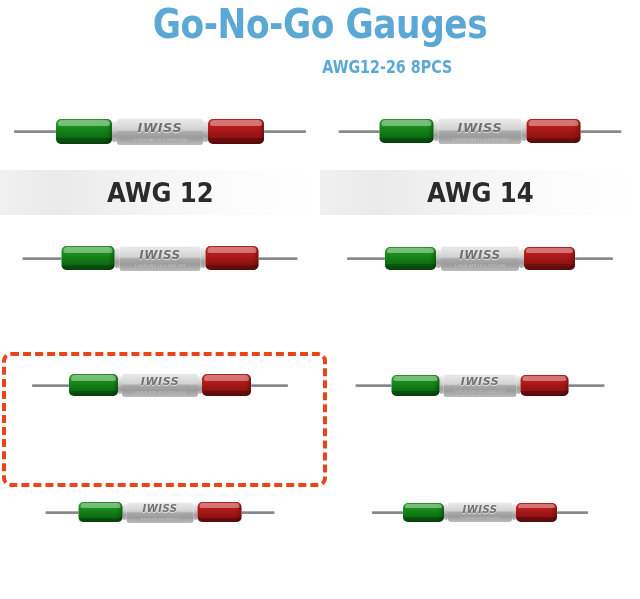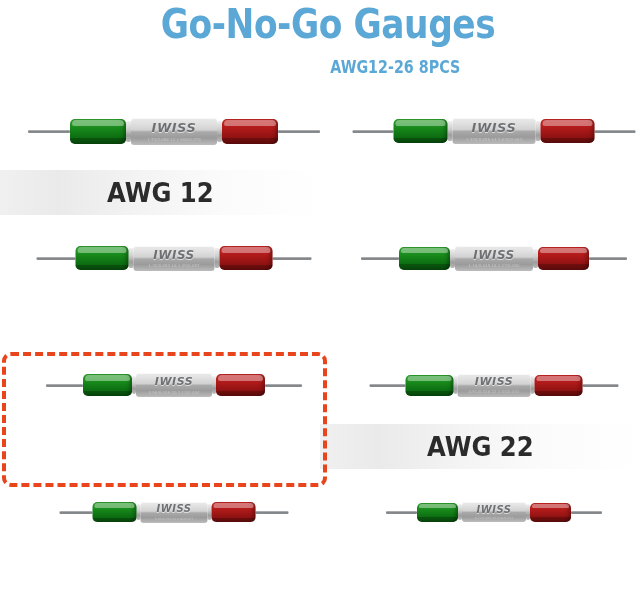--- a/index.html
+++ b/index.html
@@ -6,21 +6,21 @@
   body{
     width:640px;height:599px;
     background:#ffffff;
     font-family:"Liberation Sans", sans-serif;
     overflow:hidden;
     position:relative;
   }
 
   
   #header{
-    position:absolute;left:8px;top:0;width:604px;height:92px;
+    position:absolute;left:0;top:0;width:604px;height:92px;
   }
   #title{
     position:absolute;left:0;top:2px;width:640px;
     text-align:center;
     font-family:"DejaVu Sans", sans-serif;
     font-weight:bold;
     font-size:40px;
     letter-spacing:-0.5px;
     transform:scaleX(0.86);
     transform-origin:center top;
@@ -47,21 +47,21 @@
   #grid{position:absolute;left:0;top:92px;width:640px;height:507px;}
   .row{position:relative;width:640px;height:127px;}
   .cell{
     position:absolute;top:0;width:320px;height:127px;
   }
   .cell.left{left:0;}
   .cell.right{left:320px;}
 
   
   .gauge-area{
-    position:absolute;left:0;top:0;width:320px;height:78px;padding-left:28px;
+    position:absolute;left:0;top:0;width:320px;height:78px;
   }
   .gauge-wrap{
     position:absolute;left:50%;top:50%;
     transform:translate(-50%,-50%);
     height:60px;
     display:flex;align-items:center;justify-content:center;
   }
 
   
   .pin{
@@ -193,20 +193,23 @@
             <div class="collar" style="width: 5px; height: 20px;"></div>
             <div class="body" style="width: 83px; height: 26px;">
               <div class="brand" style="font-size: 13px;">IWISS</div>
               <div class="spec" style="font-size: 4px;">1.320/0.056  14  1.630/0.064</div>
             </div>
             <div class="collar" style="width: 5px; height: 20px;"></div>
             <div class="handle red" style="width: 54px; height: 24px;"></div>
             <div class="pin" style="width: 41px; height: 3px;"></div>
           </div>
         </div>
+        <div class="band">
+          <div class="label">AWG 14</div>
+        </div>
       </div>
     </div>
     <div class="row">
       <div class="cell left">
         <div class="gauge-area">
           <div class="gauge-wrap">
             <div class="pin" style="width: 39px; height: 3px;"></div>
             <div class="handle green" style="width: 53px; height: 24px;"></div>
             <div class="collar" style="width: 5px; height: 20px;"></div>
             <div class="body" style="width: 81px; height: 25px;">
@@ -261,23 +264,20 @@
             <div class="collar" style="width: 4px; height: 18px;"></div>
             <div class="body" style="width: 73px; height: 23px;">
               <div class="brand" style="font-size: 11px;">IWISS</div>
               <div class="spec" style="font-size: 4px;">0.91/0.036  22  1.04/0.041</div>
             </div>
             <div class="collar" style="width: 4px; height: 18px;"></div>
             <div class="handle red" style="width: 48px; height: 21px;"></div>
             <div class="pin" style="width: 36px; height: 3px;"></div>
           </div>
         </div>
-        <div class="band">
-          <div class="label">AWG 22</div>
-        </div>
       </div>
     </div>
     <div class="row">
       <div class="cell left">
         <div class="gauge-area">
           <div class="gauge-wrap">
             <div class="pin" style="width: 33px; height: 3px;"></div>
             <div class="handle green" style="width: 44px; height: 20px;"></div>
             <div class="collar" style="width: 4px; height: 16px;"></div>
             <div class="body" style="width: 67px; height: 21px;">

